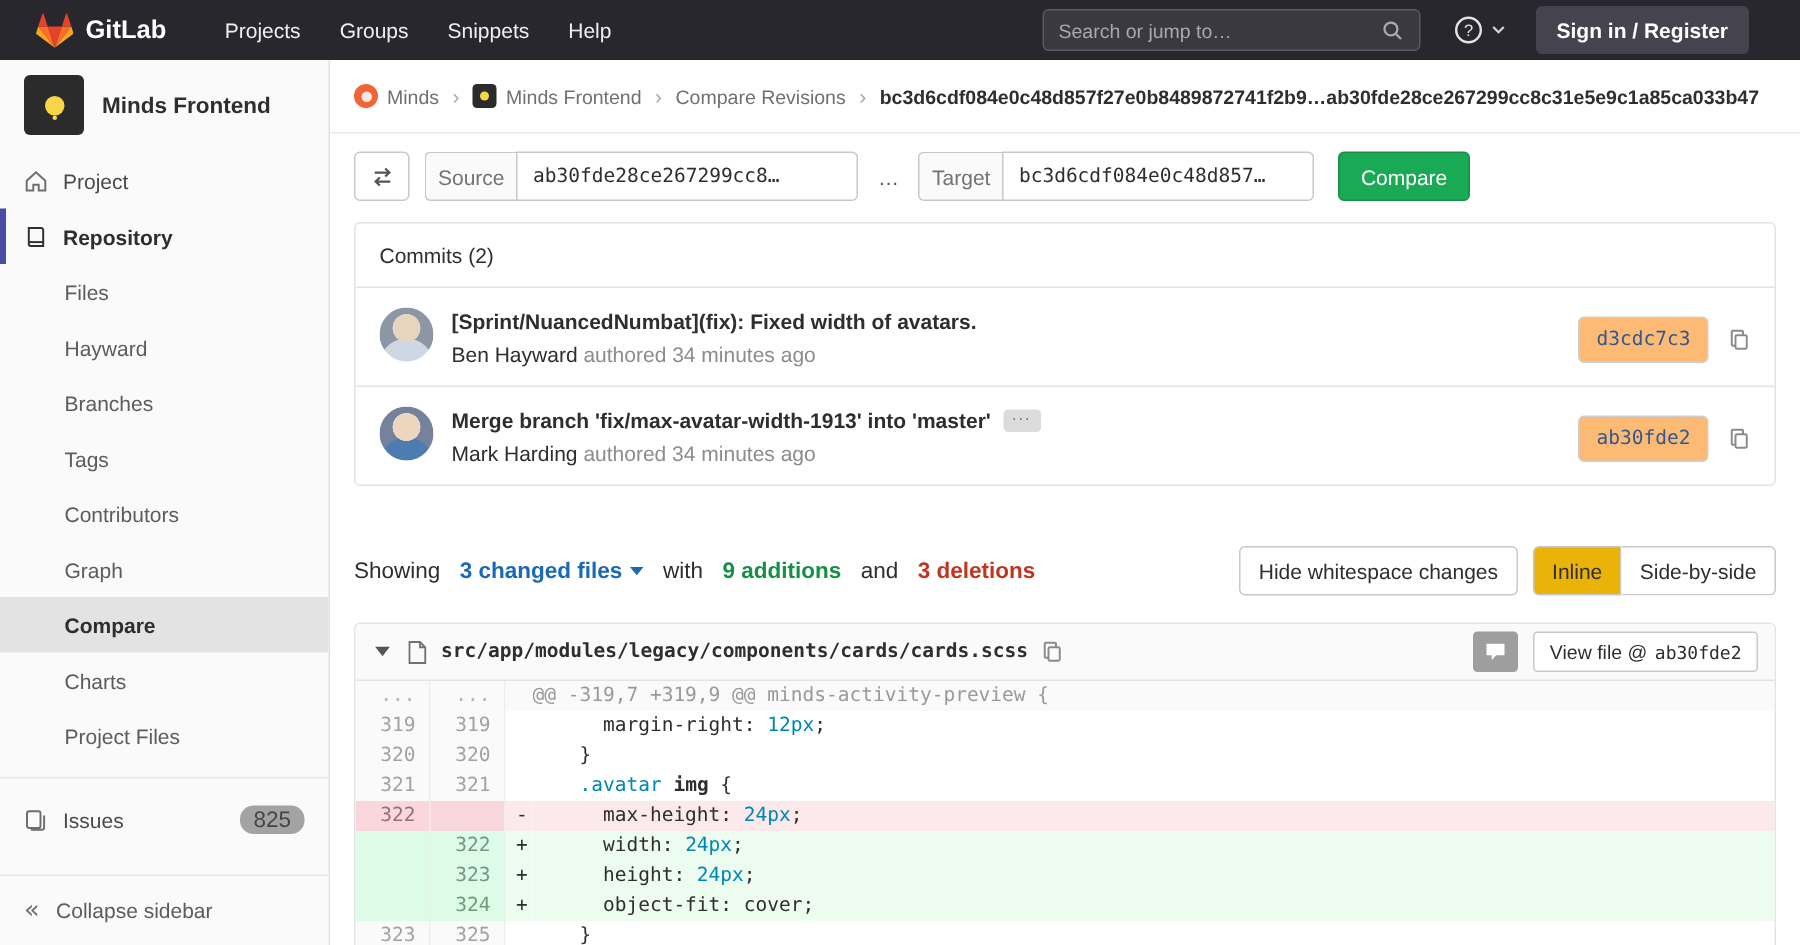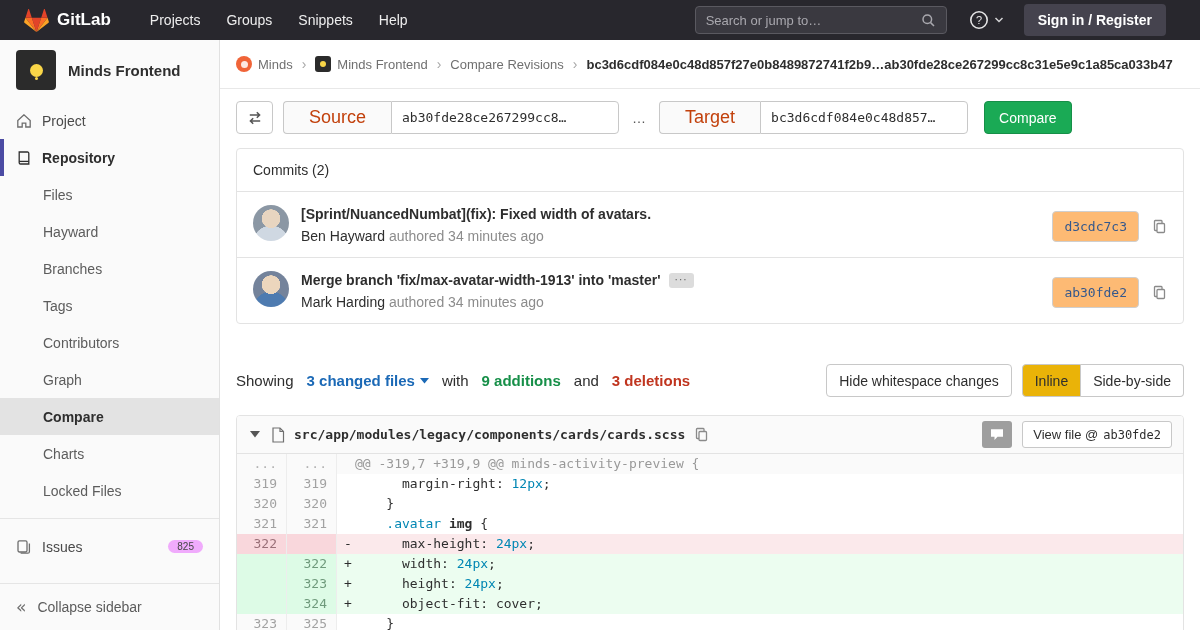--- a/index.html
+++ b/index.html
@@ -30,41 +30,41 @@
   .project-header{display:flex;align-items:center;gap:12px;padding:10px 16px 12px}
   .project-avatar{width:40px;height:40px;border-radius:4px;background:#2b2b2b;display:flex;align-items:center;justify-content:center;flex:none}
   .bulb{width:13px;height:13px;border-radius:50%;background:#f9d648;box-shadow:0 8px 0 -5px #f9d648}
   .project-name{font-size:15px;font-weight:700;color:#2e2e2e}
   .side-item{display:flex;align-items:center;gap:10px;height:37px;padding:0 16px;font-size:14px;color:#4a4a4a;cursor:pointer}
   .side-item.active-section{border-left:4px solid var(--indigo-active);padding-left:12px;font-weight:700;color:#2e2e2e}
   .s-icon{width:16px;height:16px;display:inline-flex;align-items:center;justify-content:center;flex:none}
   .sub-item{display:flex;align-items:center;height:37px;padding:0 16px 0 43px;font-size:14px;color:#5c5c5c;cursor:pointer}
   .sub-item.active{background:#e3e3e3;font-weight:700;color:#2e2e2e}
   .side-divider{border-top:1px solid #e5e5e5;margin:9px 0}
-  .badge{margin-left:auto;background:#f0abfc;border-radius:9px;padding:1px 9px;font-size:10px;color:#454545}
+  .badge{margin-left:auto;background:#a3a3a3;border-radius:9px;padding:1px 9px;font-size:15px;color:#454545}
   .collapse-row{position:absolute;bottom:0;left:0;right:0;height:47px;border-top:1px solid #e5e5e5;display:flex;align-items:center;gap:11px;padding:0 16px;color:#5c5c5c;font-size:14px;cursor:pointer;background:#fafafa}
   .collapse-icon{font-family:"DejaVu Sans",sans-serif;font-size:17px;color:#707070;line-height:1}
 
   
   .main{position:absolute;top:40px;left:220px;right:0;bottom:0;background:#fff;overflow:hidden}
   .breadcrumbs{height:49px;border-bottom:1px solid #e8e8e8;display:flex;align-items:center;padding:0 16px;gap:9px;font-size:13px;color:#707070}
   .crumb{display:flex;align-items:center;gap:6px;cursor:pointer}
   .crumb-sep{color:#a7a7a7;font-size:14px}
   .crumb-current{font-weight:700;color:#2e2e2e;font-size:13px}
   .mini-avatar{width:16px;height:16px;border-radius:50%;background:#f06438;display:inline-flex;align-items:center;justify-content:center;flex:none}
   .mini-avatar .dot{width:7px;height:7px;border-radius:50%;background:rgba(255,255,255,.85)}
   .mini-avatar.project{border-radius:3px;background:#2b2b2b}
   .mini-avatar.project .dot{background:#f9d648;width:6px;height:6px}
   .content{padding:12px 16px 0}
 
   
   .compare-form{display:flex;align-items:center;gap:10px}
   .icon-btn{height:33px;width:37px;border:1px solid #c8c8c8;border-radius:4px;background:#fff;display:flex;align-items:center;justify-content:center;cursor:pointer}
   .input-group{display:flex;align-items:stretch}
-  .input-label{display:flex;align-items:center;padding:0 25px;background:#fafafa;border:1px solid #c8c8c8;border-right:none;border-radius:4px 0 0 4px;font-size:18px;color:#c2410c}
+  .input-label{display:flex;align-items:center;padding:0 8px;background:#fafafa;border:1px solid #c8c8c8;border-right:none;border-radius:4px 0 0 4px;font-size:14px;color:#737373}
   .ref-input{height:33px;border:1px solid #c8c8c8;border-radius:0 4px 4px 0;padding:0 10px;font-size:13px;color:#2e2e2e;outline:none}
   .w-src{width:228px}.w-tgt{width:208px}
   .dots-sep{color:#555;margin:0 3px}
   .btn-green{height:33px;background:var(--green);border:1px solid var(--green-dark);color:#fff;border-radius:4px;padding:0 14px;font-size:14px;cursor:pointer;margin-left:6px}
 
   
   .panel{border:1px solid #e3e3e3;border-radius:4px;margin-top:14px}
   .panel-header{padding:13px 16px;font-size:14px;border-bottom:1px solid #e3e3e3}
   .commit-row{display:flex;align-items:flex-start;padding:13px 16px}
   .commit-row + .commit-row{border-top:1px solid #e3e3e3}
@@ -200,21 +200,21 @@
 
   <div>
       <div class="sub-item">Files</div>
       <div class="sub-item">Hayward</div>
       <div class="sub-item">Branches</div>
       <div class="sub-item">Tags</div>
       <div class="sub-item">Contributors</div>
       <div class="sub-item">Graph</div>
       <div class="sub-item active">Compare</div>
       <div class="sub-item">Charts</div>
-      <div class="sub-item">Locked Files</div>
+      <div class="sub-item">Project Files</div>
     </div>
 
   <div class="side-divider"></div>
 
   <div class="side-item">
     <span class="s-icon">
       <svg width="16" height="16" viewBox="0 0 16 16">
           <rect x="2" y="1.8" width="9" height="11.2" rx="1.4" fill="none" stroke="#6e6e6e" stroke-width="1.3"></rect>
           <path d="M13.4 4.6v8.1a1.5 1.5 0 0 1-1.5 1.5H4.6" fill="none" stroke="#6e6e6e" stroke-width="1.3"></path>
         </svg>

